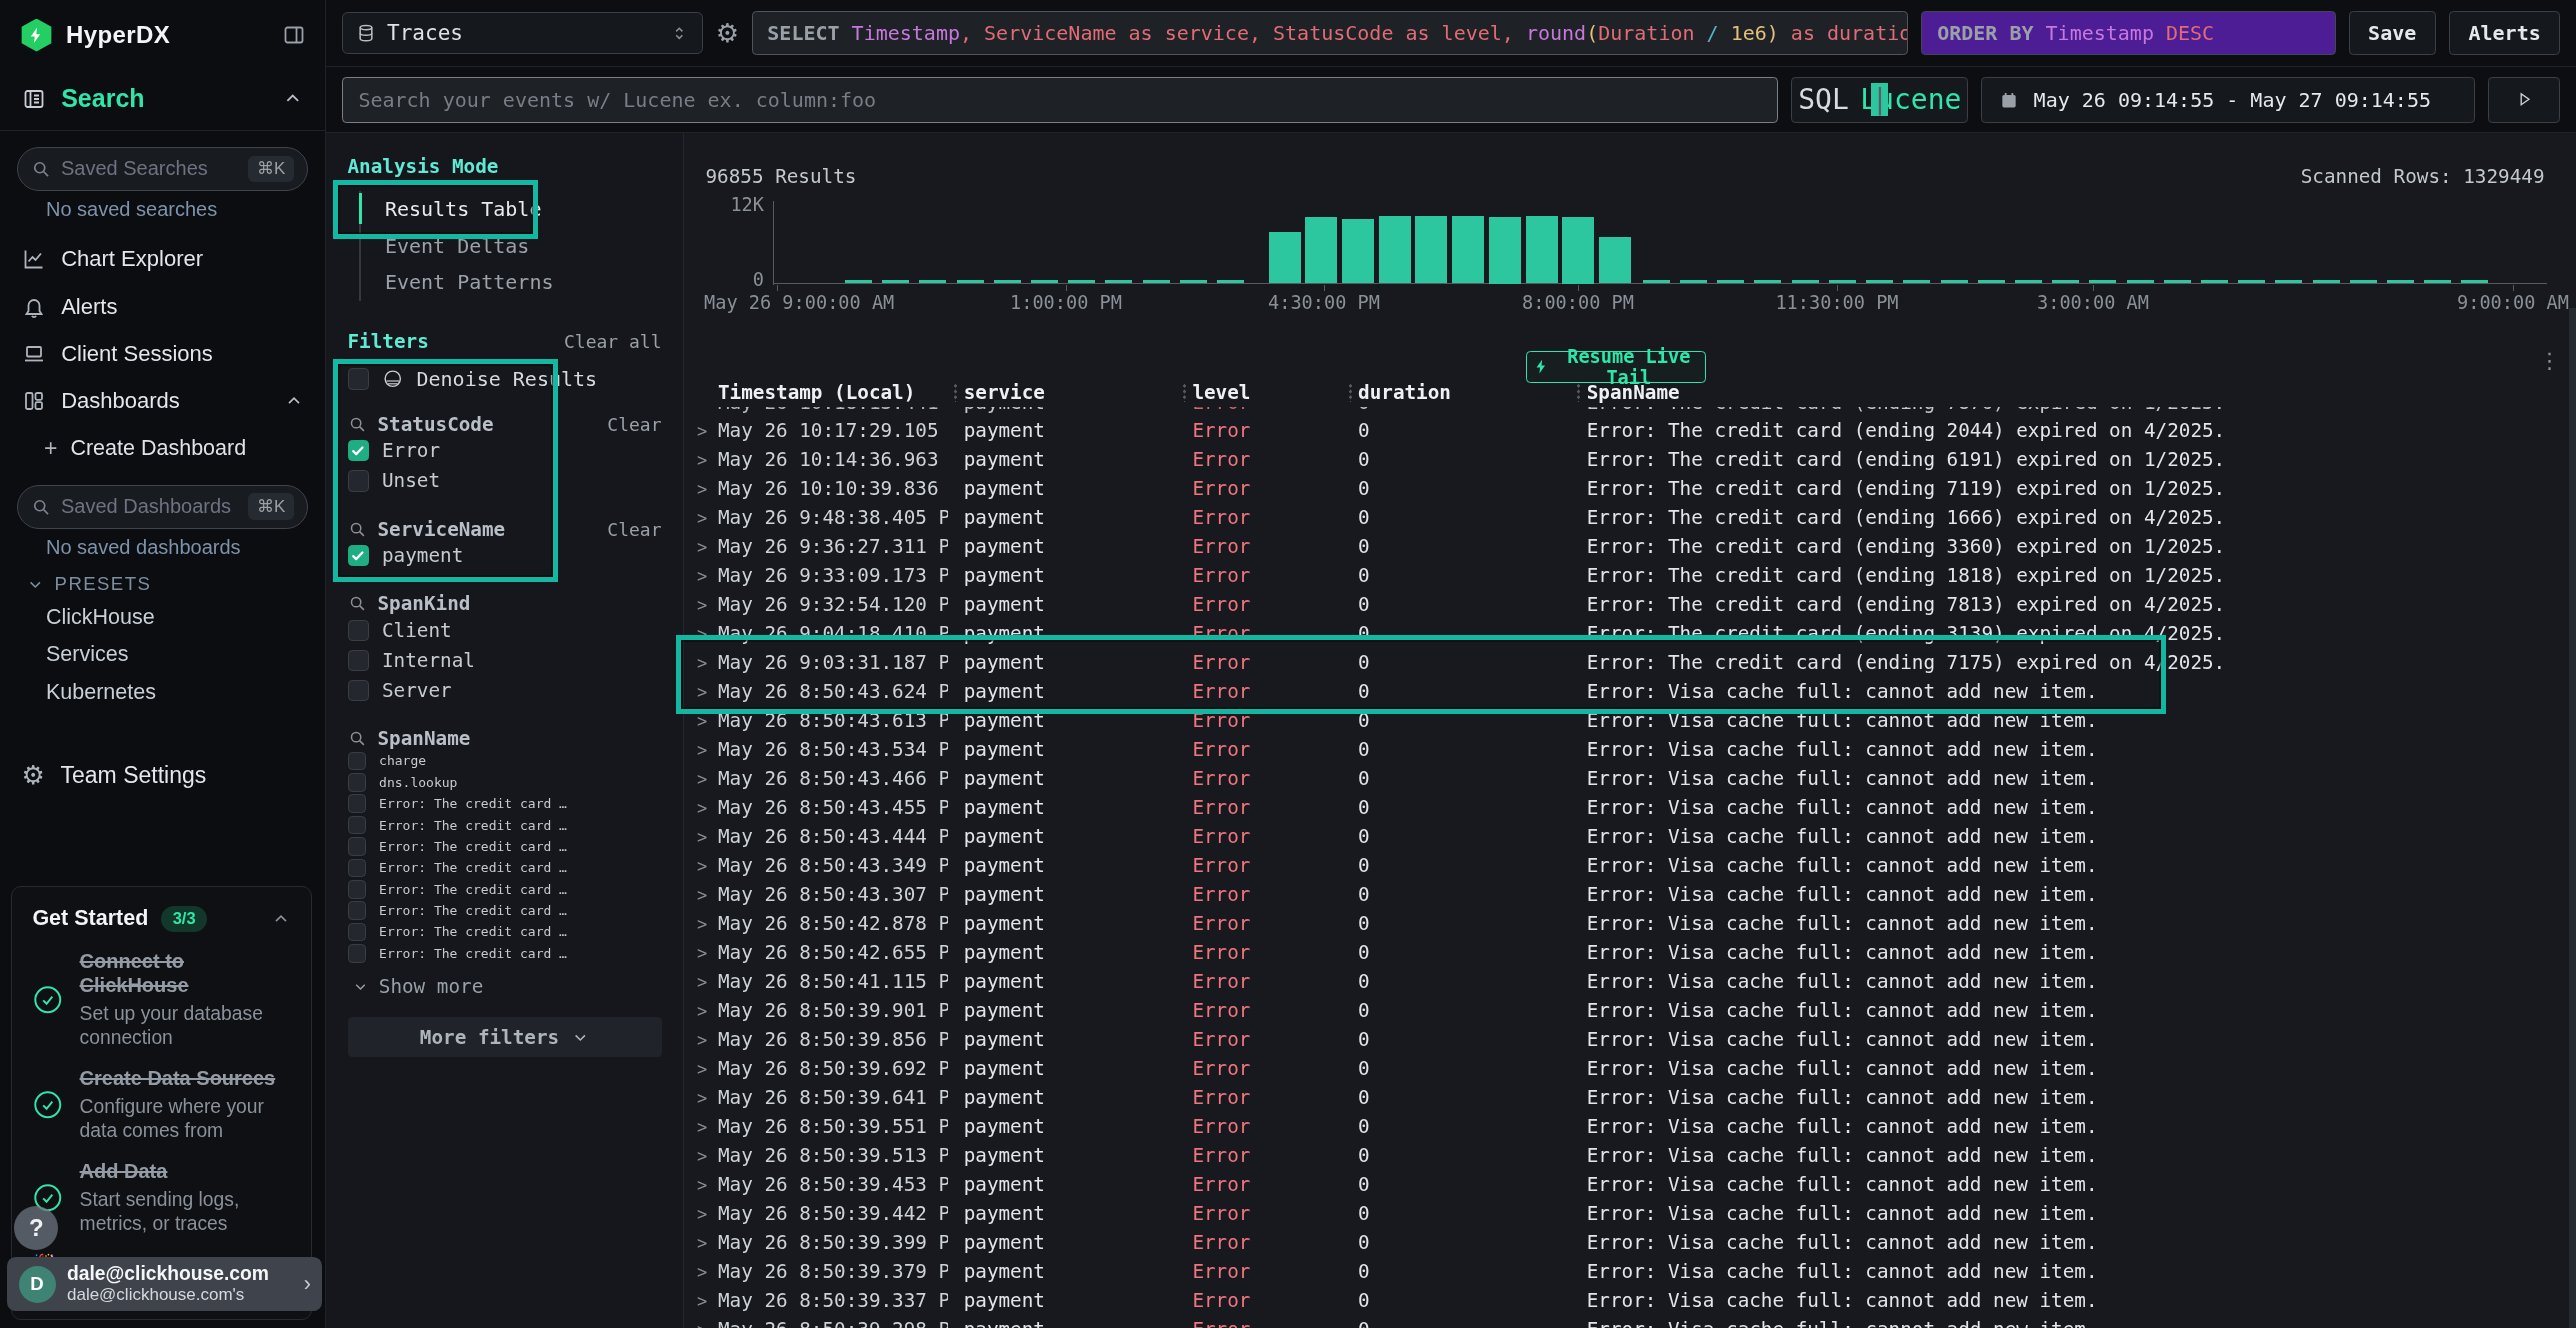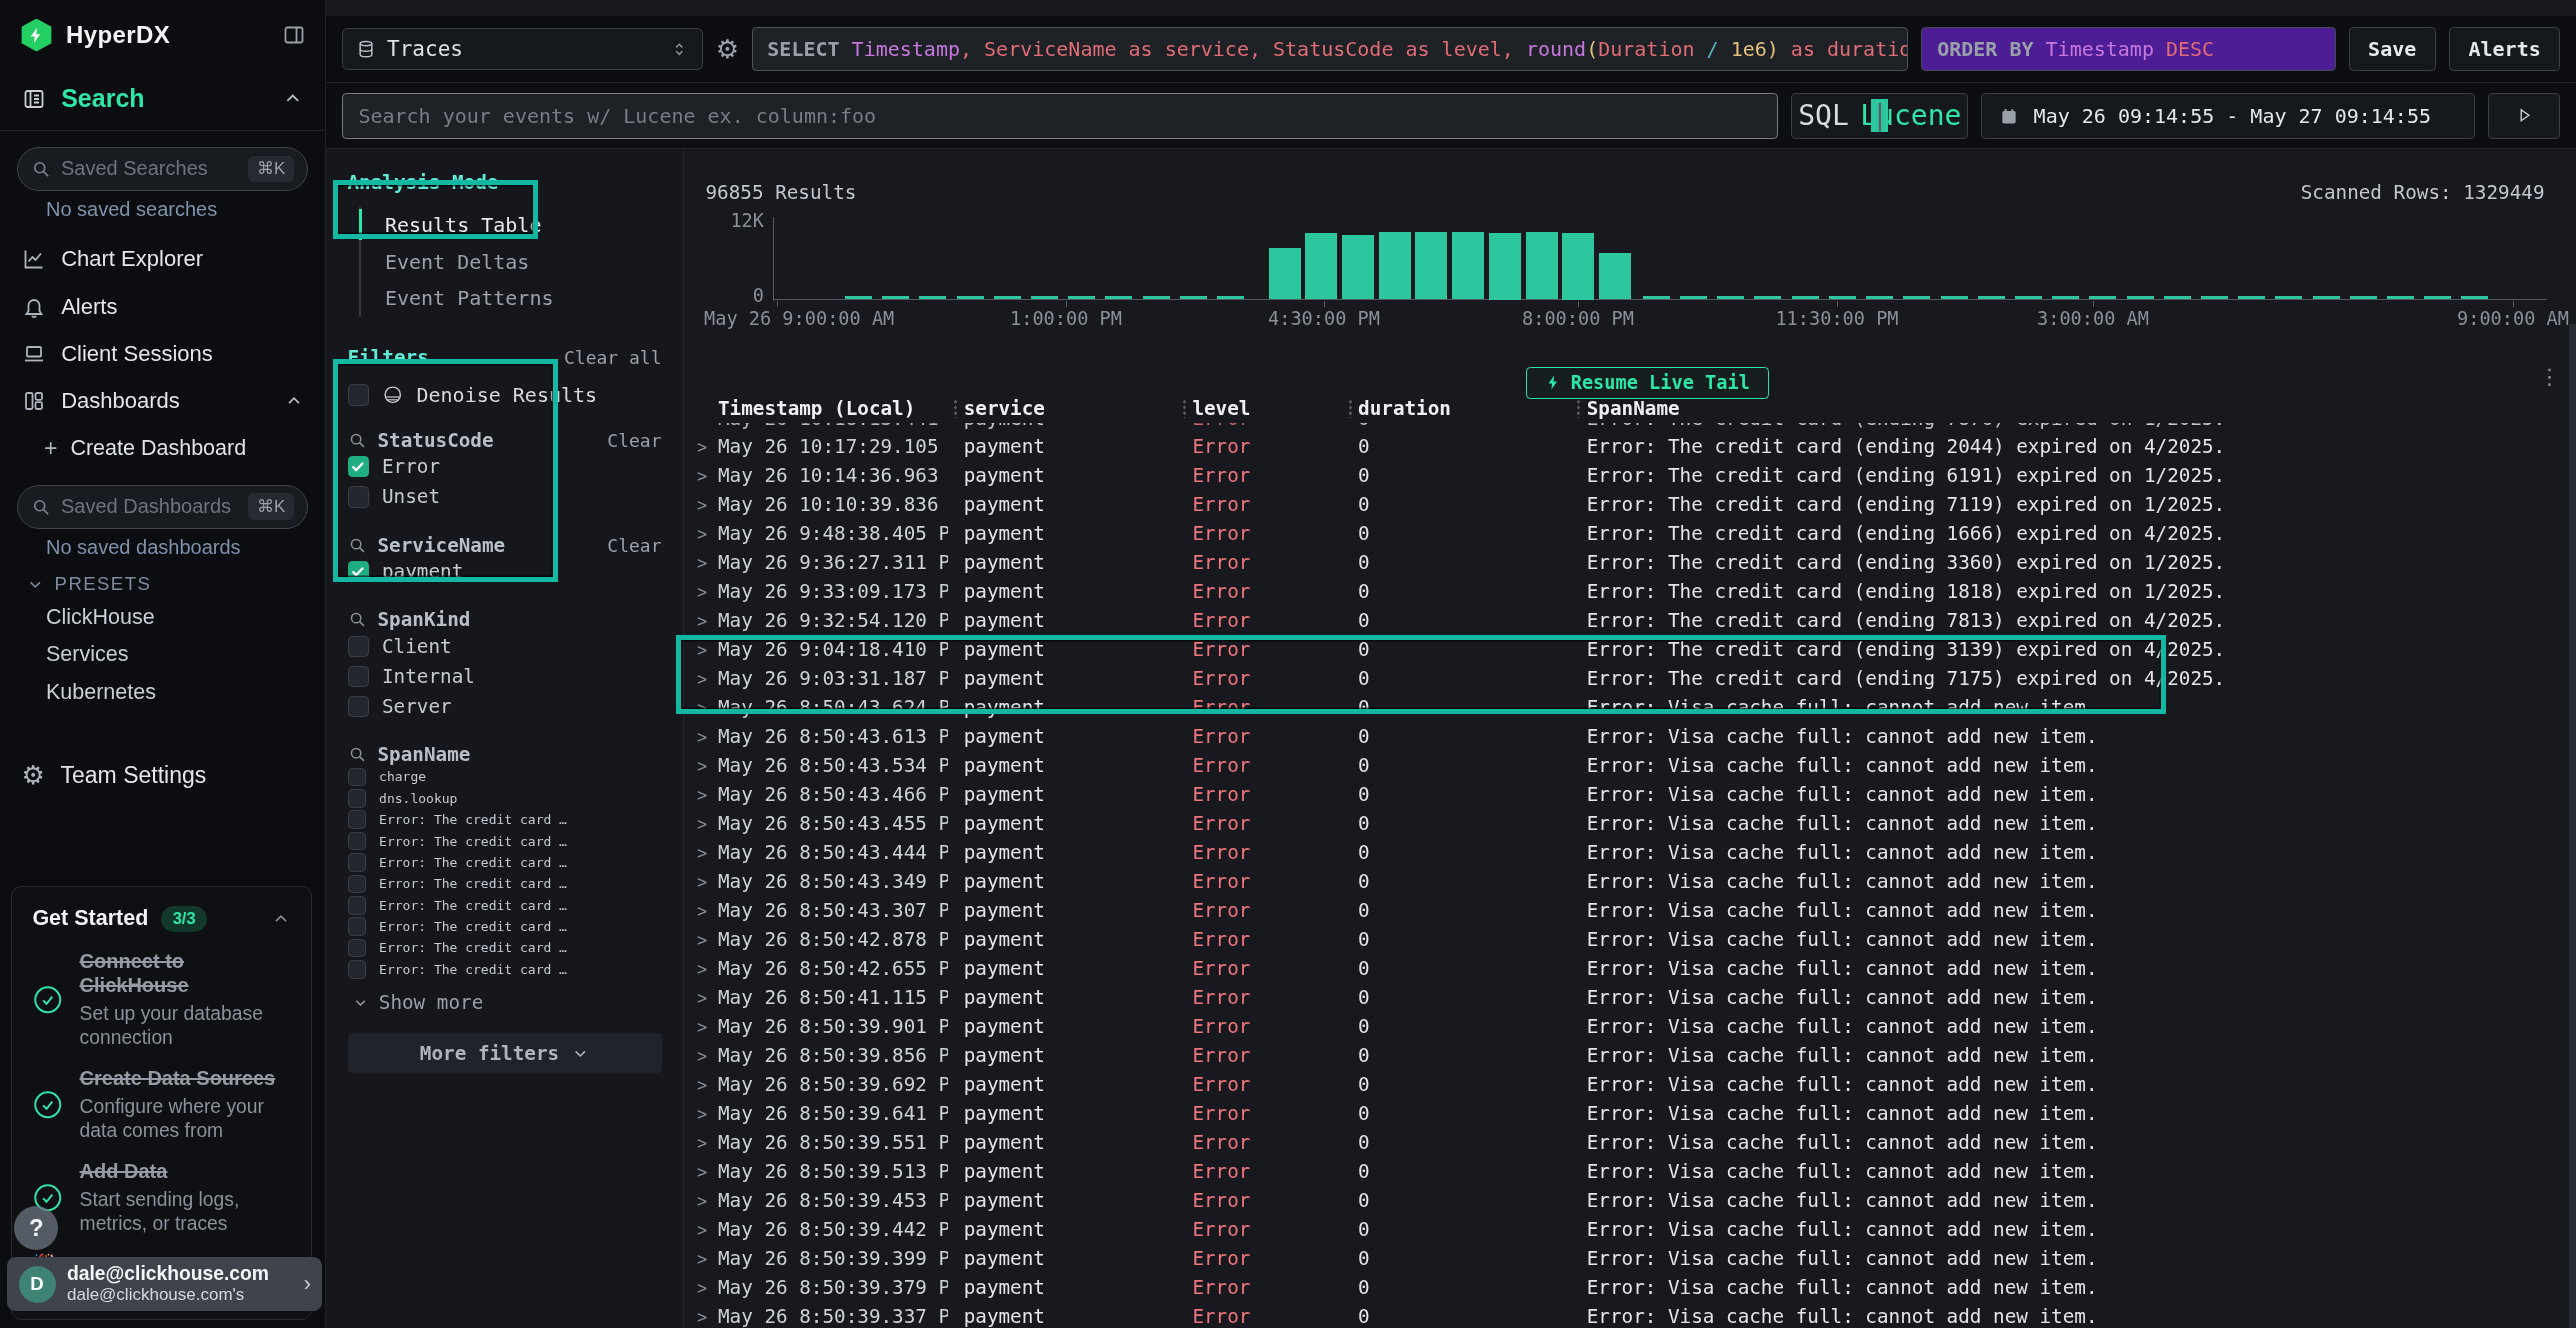--- a/index.html
+++ b/index.html
@@ -52,21 +52,21 @@
             font-size:24px;font-weight:bold;color:#eef0f4;}
   .user-bar{position:absolute;left:7.2px;top:1257px;width:315px;height:54px;background:#3f434b;border-radius:8.6px;
             display:flex;align-items:center;gap:11.4px;padding:0 11.4px;}
   .avatar{width:37px;height:37px;border-radius:50%;background:#3e8374;display:flex;align-items:center;
           justify-content:center;font-size:18.6px;font-weight:bold;color:#fff;flex:none;}
   .user-email{font-size:19.3px;font-weight:bold;color:#f4f6f8;line-height:1.15;}
   .user-sub{font-size:17px;color:#d5d9de;}
   .user-caret{margin-left:auto;color:#c9ced4;font-size:21.5px;}
 
   
-  .main{flex:1;display:flex;flex-direction:column;min-width:0;margin-top:16px;}
+  .main{flex:1;display:flex;flex-direction:column;min-width:0;}
   .topbar{height:67px;flex:none;background:#0c0e12;border-bottom:1.4px solid #1f2228;display:flex;
           align-items:center;gap:13px;padding:0 15.7px;}
   .select{width:361px;height:42px;flex:none;border:1.4px solid #3b3f46;border-radius:5.7px;background:#15181d;
           display:flex;align-items:center;gap:11.4px;padding:0 13px;}
   .select .lbl{font-size:21px;color:#dfe2e7;}
   .select .caret{margin-left:auto;color:#8a9097;}
   .gearbtn{color:#9aa0a8;}
   .querybox{flex:1;height:44px;border:1.4px solid #50545b;border-radius:4.3px;background:#1e2126;display:flex;
             align-items:center;padding:0 14.3px;font-size:20px;white-space:pre;overflow:hidden;min-width:0;}
   .orderbox{width:415px;flex:none;height:44px;border:1.4px solid #43474e;border-radius:4.3px;background:#4c1d95;
@@ -120,21 +120,21 @@
   .results{flex:1;position:relative;background:#17191e;min-width:0;overflow:hidden;
            font-family:"DejaVu Sans Mono",monospace;}
   .res-count{position:absolute;left:21.5px;top:31.5px;font-size:19.3px;color:#c3c8cf;}
   .res-scanned{position:absolute;right:31.5px;top:31.5px;font-size:19.3px;color:#c3c8cf;}
   .ylab{position:absolute;left:0;width:80px;text-align:right;font-size:18.6px;color:#8a9097;}
   .yaxis{position:absolute;left:89px;top:68px;width:1.4px;height:84px;background:#565b63;}
   .xaxis{position:absolute;left:89px;right:29px;top:150px;height:1.4px;background:#565b63;}
   .bar{position:absolute;background:#2dc79f;}
   .tick{position:absolute;top:152px;width:1.4px;height:5.7px;background:#565b63;}
   .xlab{position:absolute;top:159px;font-size:18.6px;color:#8a9097;white-space:nowrap;}
-  .livetail{position:absolute;left:842px;top:218px;width:243px;height:31.5px;border:1.4px solid #2ee6a8;
+  .livetail{position:absolute;left:842px;top:218px;width:180px;height:31.5px;border:1.4px solid #2ee6a8;
             border-radius:4.3px;background:rgba(20,40,35,.35);color:#2ee6a8;font-size:18.6px;font-weight:bold;
             display:flex;align-items:center;justify-content:center;gap:8.6px;
             font-family:"DejaVu Sans Mono",monospace;}
   .tbl-menu{position:absolute;right:15.7px;top:215px;font-size:21.5px;color:#8a9097;letter-spacing:0;}
   .thead{position:absolute;left:0;right:7.2px;top:245px;}
   .tbody{position:absolute;left:0;right:7.2px;top:283px;bottom:0;overflow:hidden;}
   .partialrow{position:absolute;left:0;right:7.2px;top:274px;height:9.3px;overflow:hidden;}
   .partialrow .trow{margin-top:-19.3px;opacity:.85;}
   .trow{display:flex;align-items:center;height:29px;font-size:19.3px;}
   .hrow{height:29px;font-weight:bold;color:#eef0f3;}

